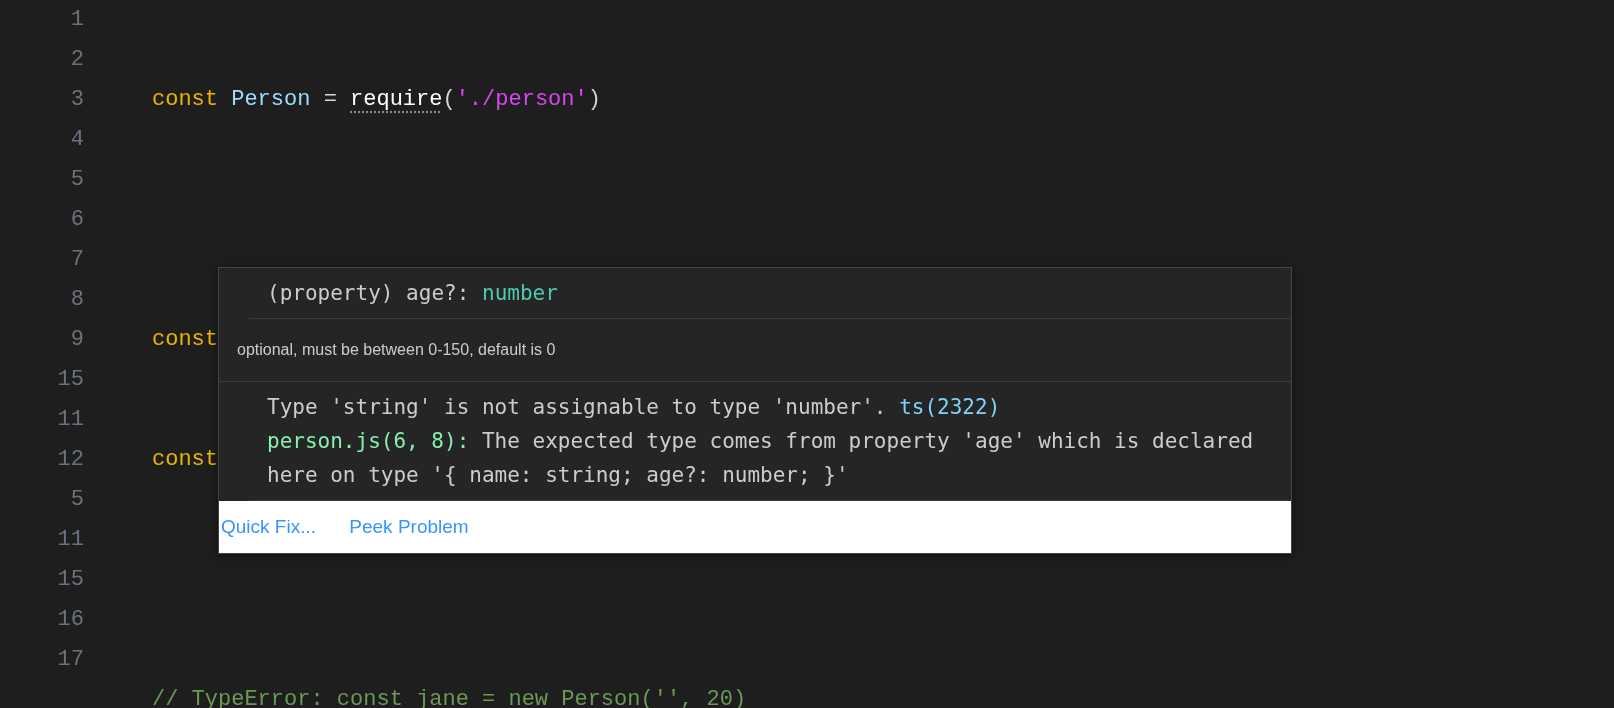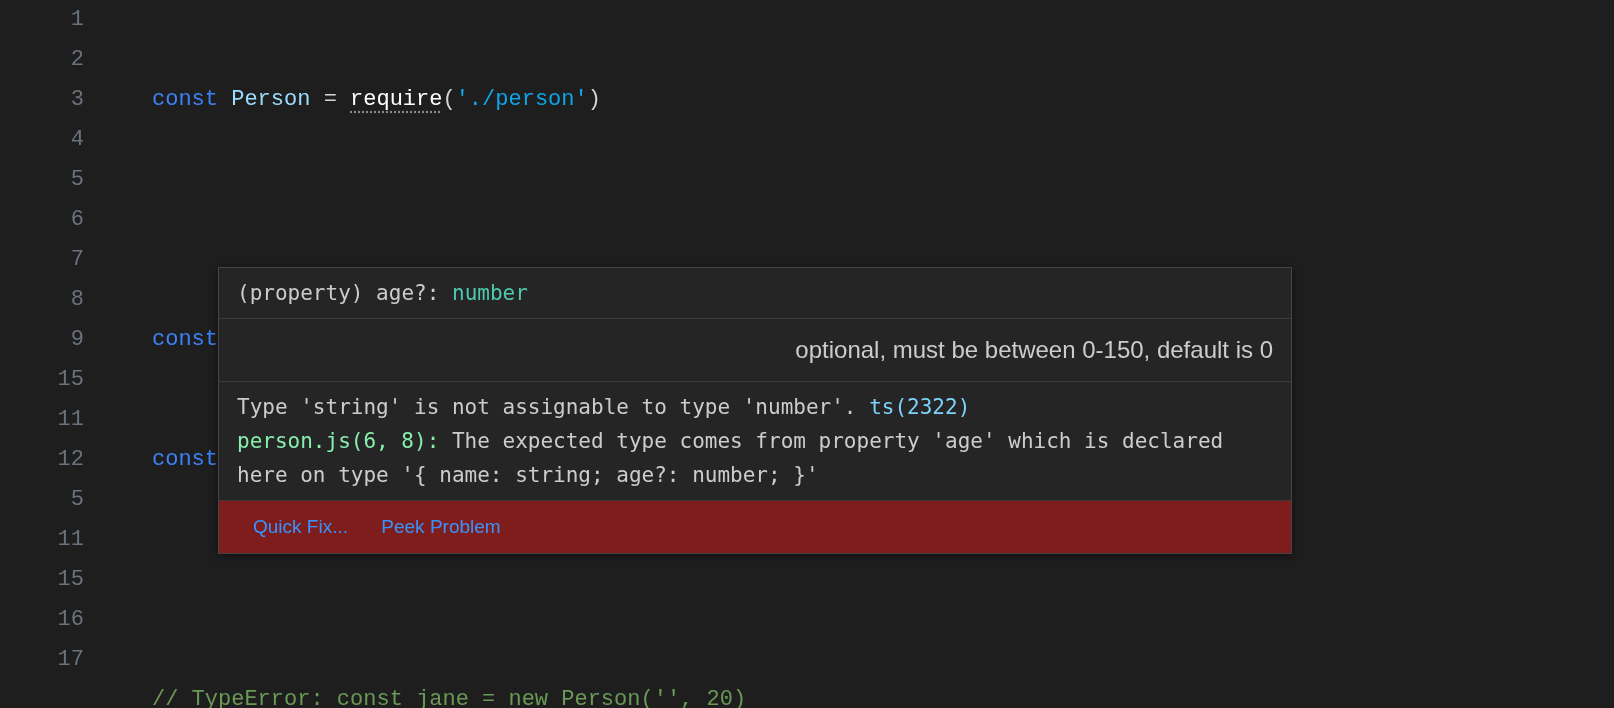--- a/index.html
+++ b/index.html
@@ -28,24 +28,24 @@
     user-select: none;
   }
   .gutter div { height: 40px; }
   .code {
     flex: 1;
     padding-left: 44px;
     white-space: pre;
     position: relative;
   }
   .code-line { height: 40px; }
-  .tok-kw { color: #3b82f6; text-align: center; }
+  .tok-kw { color: #eab308; text-align: center; }
   .tok-fn { color: #ffffff; }
   .tok-type { color: #4ec9b0; }
-  .tok-str { color: #0ea5e9; }
+  .tok-str { color: #d946ef; }
   .tok-num { color: #b5cea8; }
   .tok-prop { color: #9cdcfe; }
   .tok-var { color: #9cdcfe; }
   .tok-comment { color: #6a9955; }
   .tok-punc { color: #d4d4d4; }
   .tok-dots {
     position: relative;
     text-decoration-line: underline;
     text-decoration-style: dotted;
     text-decoration-color: #888;
@@ -62,34 +62,33 @@
     box-shadow: 0 2px 8px rgba(0,0,0,0.5);
     font-size: 21px;
     color: #cccccc;
   }
   .hover-section {
     padding: 8px 18px;
     border-bottom: 1px solid #3a3a3a;
     line-height: 34px;
   }
   .hover-section:last-child { border-bottom: none; }
-  .hover-mono { font-family: 'Menlo','Consolas',monospace; }
+  .hover-mono { font-family: 'Menlo','Consolas',monospace; margin-left: 30px; }
   .hover-docs {
     font-family: -apple-system, "Segoe UI", sans-serif;
     color: #cccccc;
-    font-size: 24px;
+    font-size: 16px;
     padding-top: 14px;
     padding-bottom: 14px;
-    text-align: right;
   }
   .hover-err-code { color: #7dd3fc; }
   .hover-link { color: #86efac; }
   .hover-actions {
-    background: #7f1d1d;
-    padding: 6px 34px;
+    background: #ffffff;
+    padding: 6px 2px;
     font-family: -apple-system, "Segoe UI", sans-serif;
     font-size: 19px;
   }
   .hover-actions a {
     color: #3794ff;
     text-decoration: none;
     margin-right: 28px;
     cursor: pointer;
   }
 </style>

